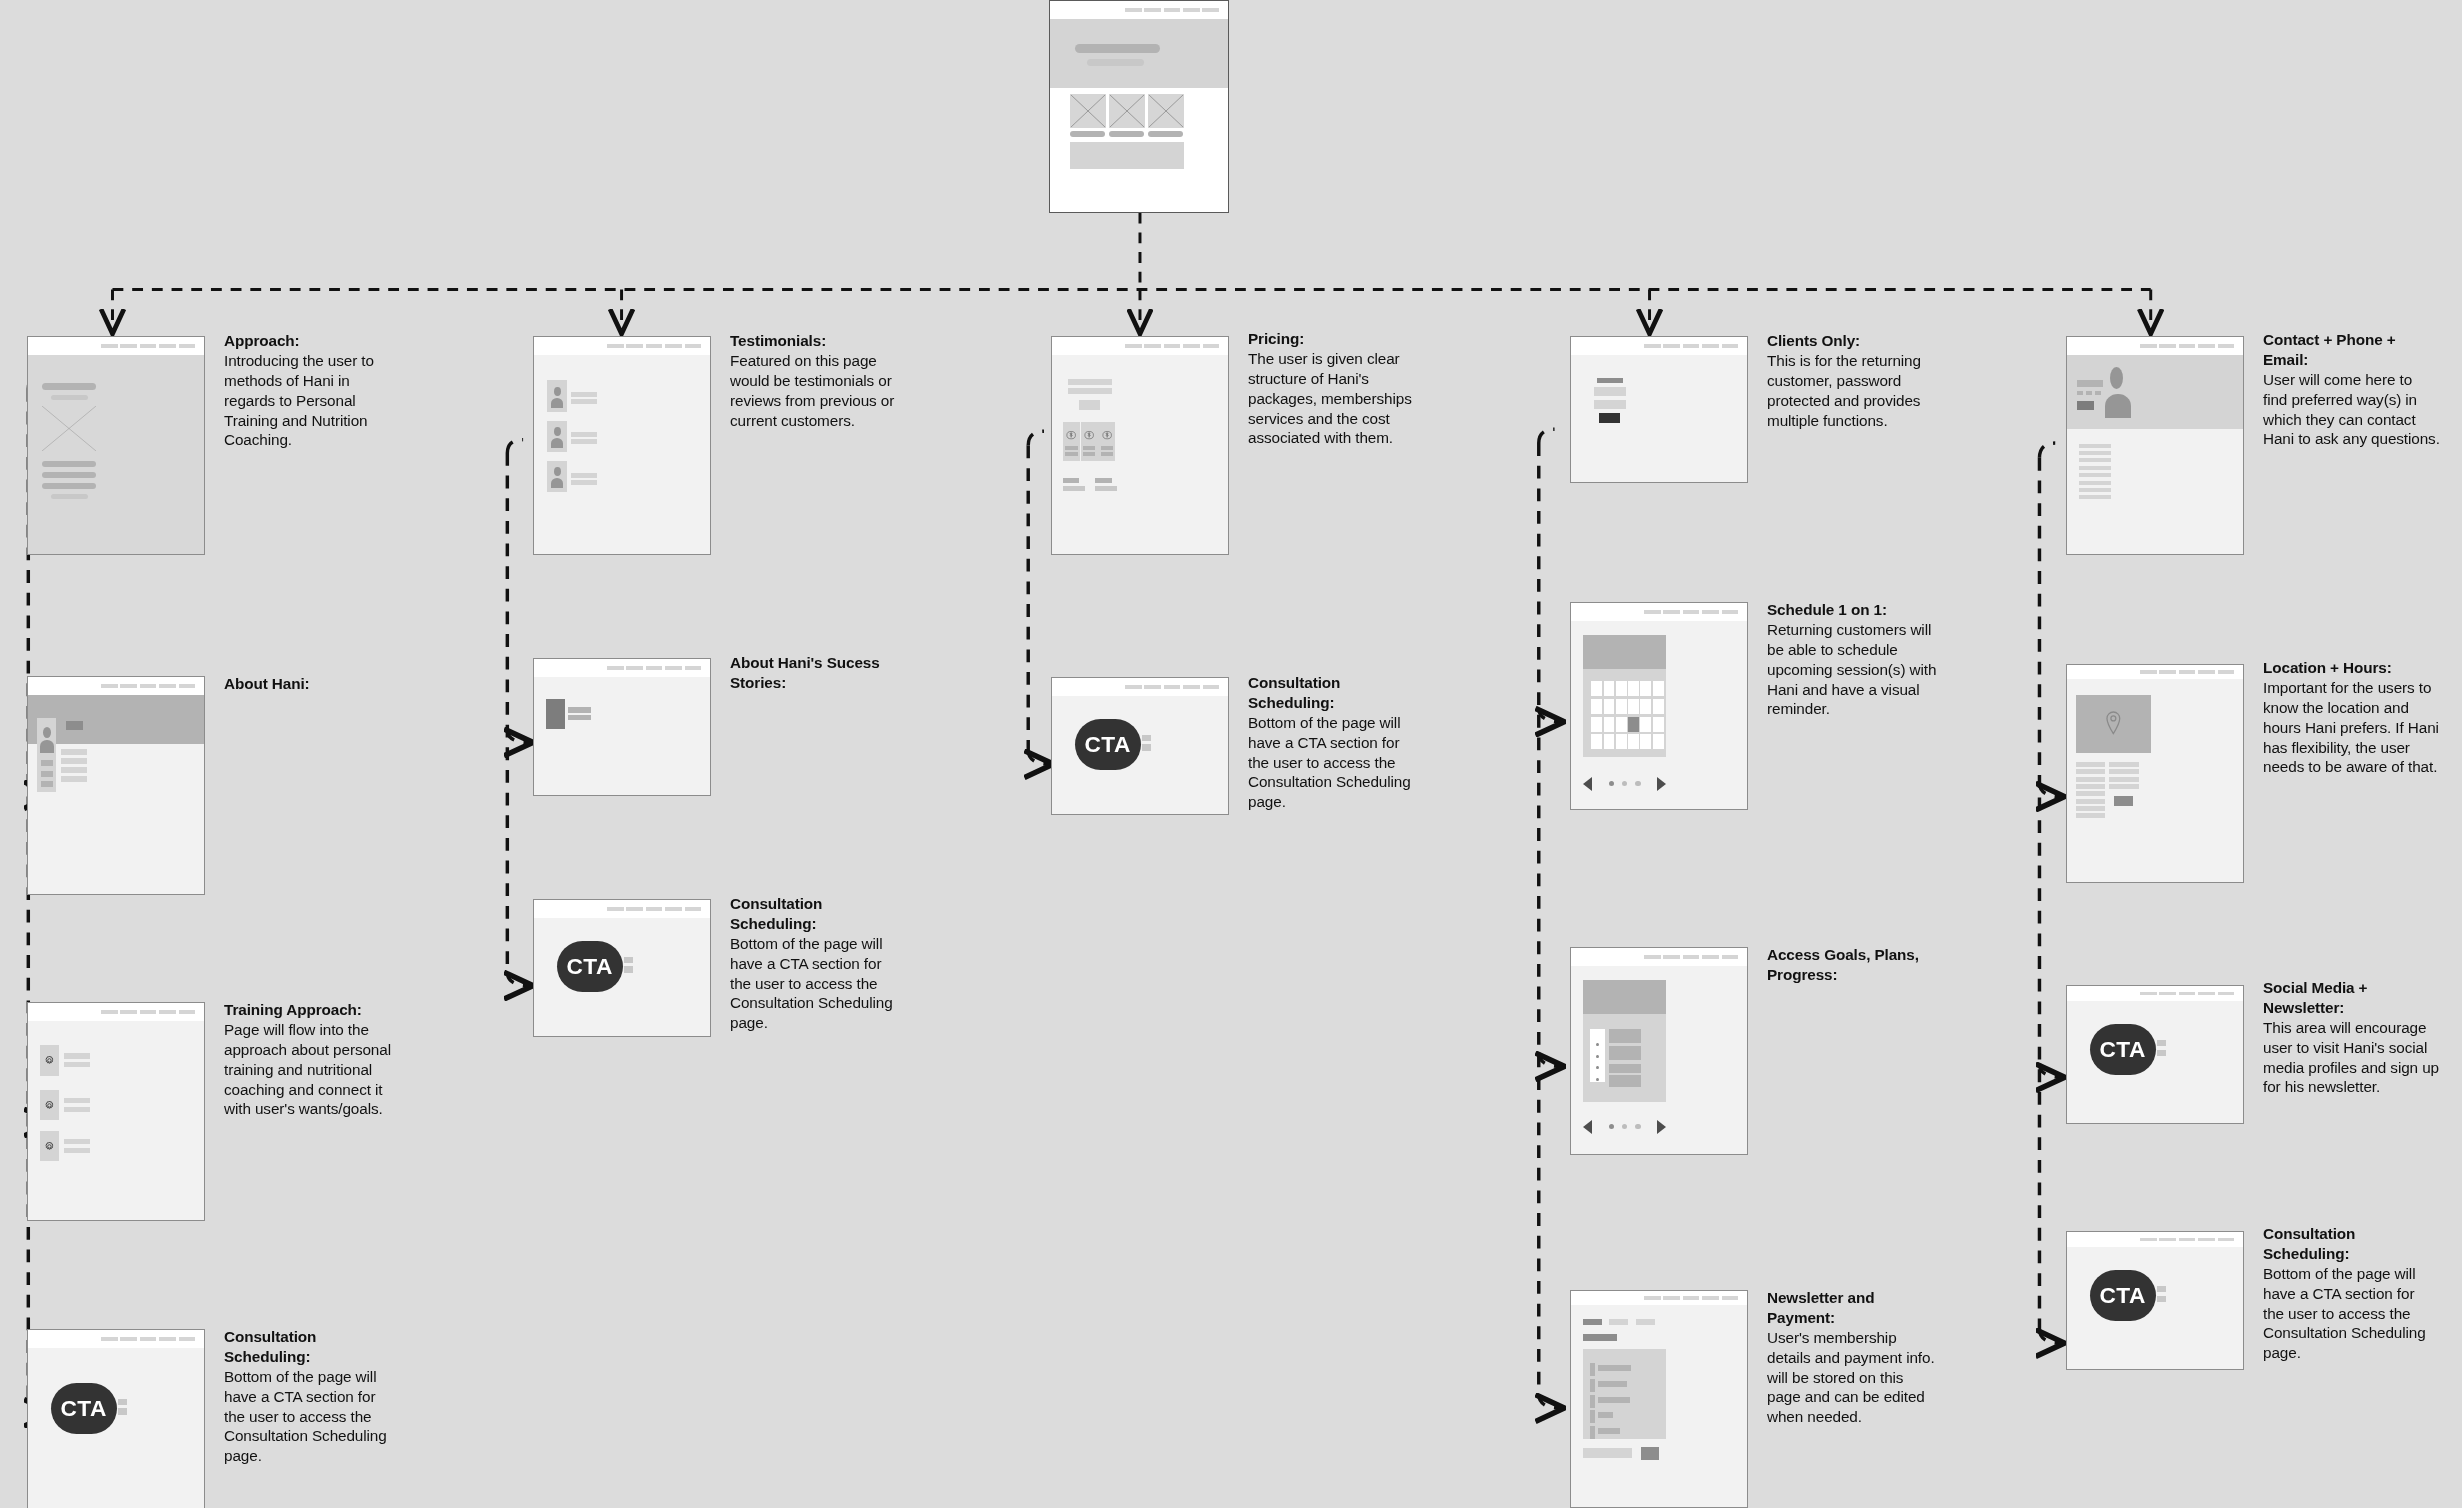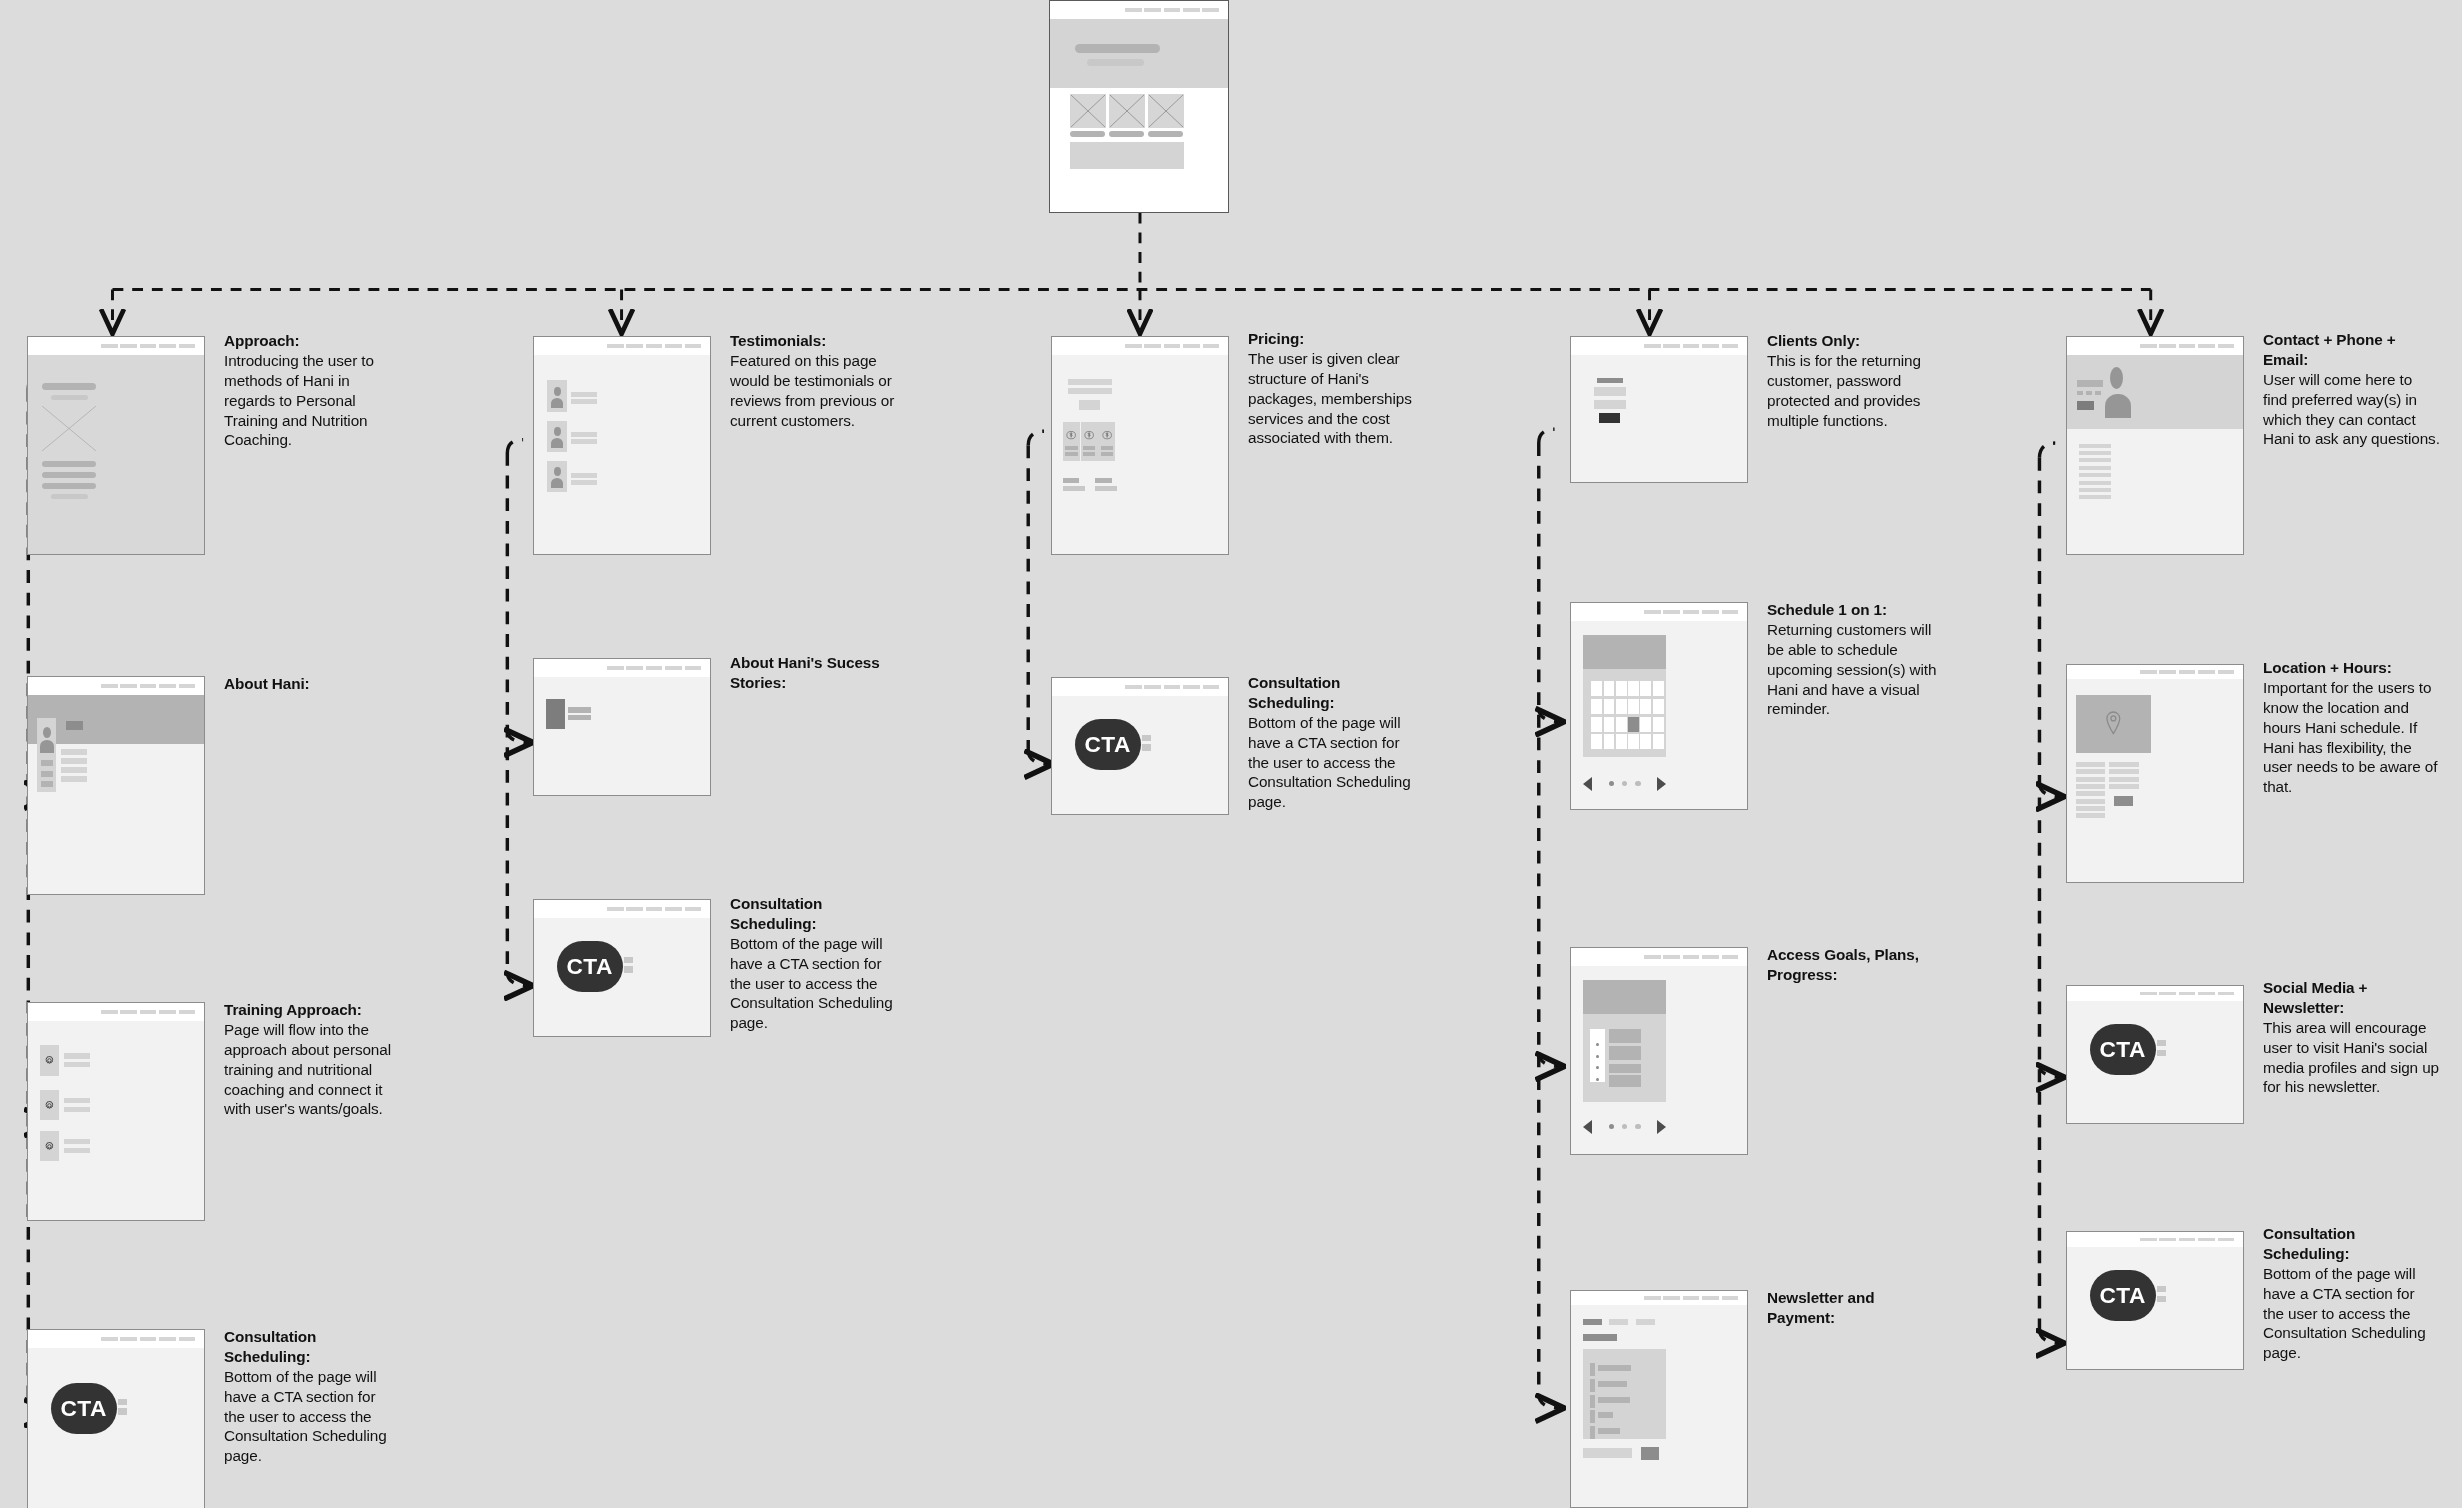--- a/index.html
+++ b/index.html
@@ -637,20 +637,21 @@
         <div class="blk g4" style="left:18.7px;top:105px;width:5.4px;height:12.3px;"></div>
         <div class="blk g4" style="left:27px;top:107px;width:15.3px;height:5.9px;"></div>
         <div class="blk g4" style="left:18.7px;top:121px;width:5.4px;height:12.3px;"></div>
         <div class="blk g4" style="left:27px;top:123px;width:21.7px;height:5.9px;"></div>
         <div class="blk g2" style="left:12.3px;top:143px;width:49px;height:9.4px;"></div>
         <div class="blk g5" style="left:70px;top:142px;width:18px;height:12.3px;"></div>
       </div>
     </div>
     <div class="cap" style="left:197px; top:-2px; width:170px;">
       <b>Newsletter and Payment:</b>
+      <span class="body">User's membership details and payment info. will be stored on this page and can be edited when needed.</span>
     </div>
   </div>
 
   <div class="node" style="left:2066px; top:336px;">
     <div class="wf" style="width:178px; height:219px;">
       <div class="wf-bar" style="height:17.7px;">
         <i></i>
           <i></i>
           <i></i>
           <i></i>
@@ -710,21 +711,21 @@
         <div class="blk g2" style="left:8.9px;top:134px;width:29.5px;height:4.4px;"></div>
         <div class="blk g2" style="left:42px;top:83px;width:29.5px;height:4.4px;"></div>
         <div class="blk g2" style="left:42px;top:90px;width:29.5px;height:4.4px;"></div>
         <div class="blk g2" style="left:42px;top:98px;width:29.5px;height:4.4px;"></div>
         <div class="blk g2" style="left:42px;top:105px;width:29.5px;height:4.4px;"></div>
         <div class="blk g5" style="left:47px;top:117px;width:19px;height:9.8px;"></div>
       </div>
     </div>
     <div class="cap" style="left:197px; top:-5.9px; width:177px;">
       <b>Location + Hours:</b>
-      <span class="body">Important for the users to know the location and hours Hani schedule. If Hani has flexibility, the user needs to be aware of that.</span>
+      <span class="body">Important for the users to know the location and hours Hani prefers. If Hani has flexibility, the user needs to be aware of that.</span>
     </div>
   </div>
 
   <div class="node" style="left:2066px; top:985px;">
     <div class="wf" style="width:178px; height:139px;">
       <div class="wf-bar" style="height:14.8px;">
         <i></i>
           <i></i>
           <i></i>
           <i></i>

